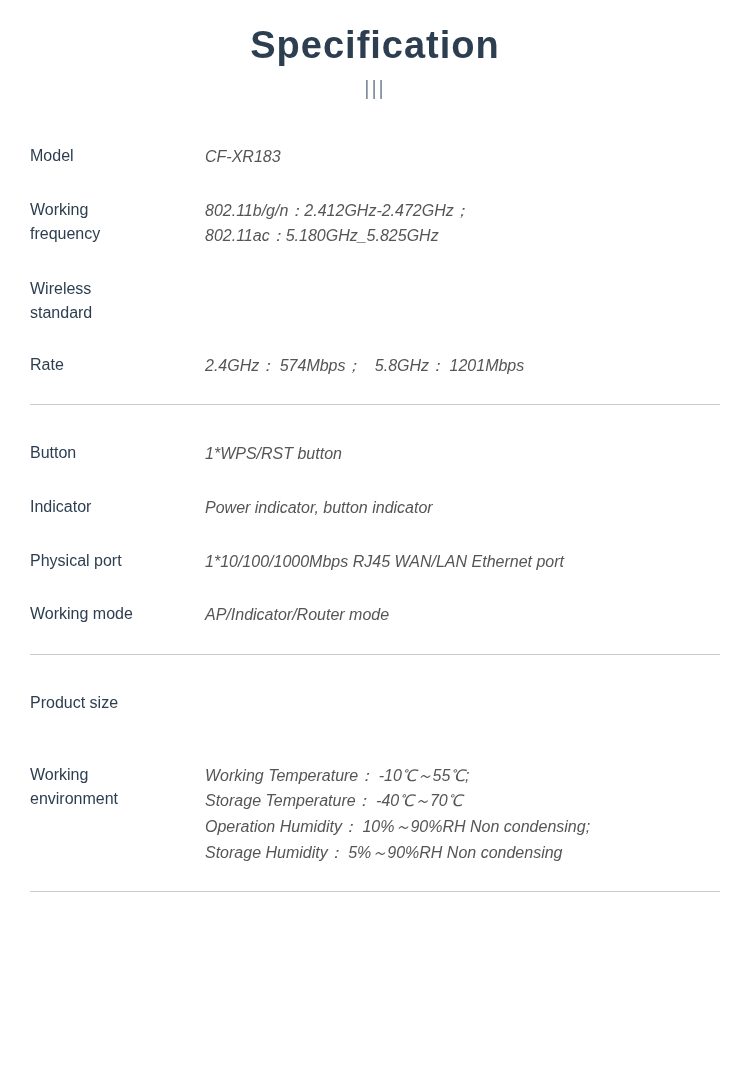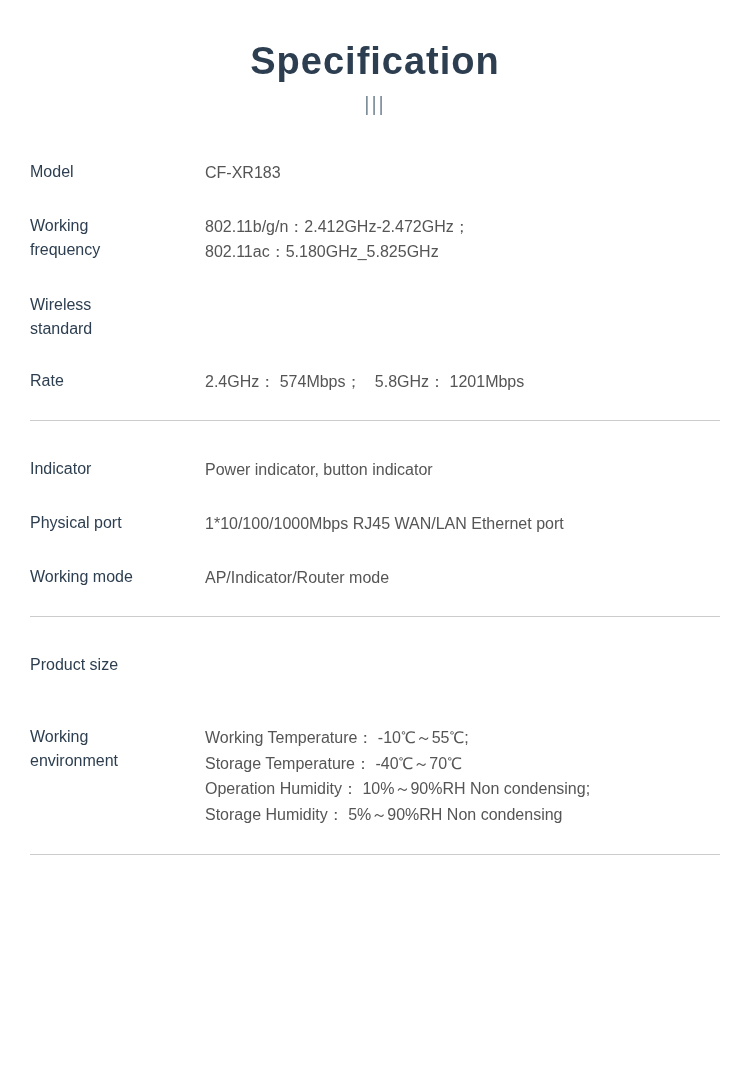--- a/index.html
+++ b/index.html
@@ -12,21 +12,21 @@
       background: #ffffff;
       font-family: -apple-system, BlinkMacSystemFont, 'Segoe UI', 'Helvetica Neue', Arial, sans-serif;
       width: 750px;
       min-height: 1070px;
       color: #333333;
     }
 
     .page-container {
       width: 750px;
       min-height: 1070px;
-      padding: 40px 30px 40px 30px;
+      padding: 24px 30px 40px 30px;
       background: #ffffff;
     }
 
     .page-title {
       text-align: center;
       font-size: 38px;
       font-weight: 700;
       color: #2c3e50;
       letter-spacing: 1px;
       margin-bottom: 10px;
@@ -55,20 +55,21 @@
       color: #2c3e50;
       line-height: 1.5;
       padding-right: 10px;
     }
 
     .spec-value {
       flex: 1;
       font-size: 16px;
       color: #555555;
       line-height: 1.6;
+      font-style: italic;
     }
 
     .divider {
       border: none;
       border-top: 1px solid #cccccc;
       margin: 12px 0;
     }
 
     .section-gap {
       height: 10px;
@@ -103,20 +104,24 @@
     <div class="spec-row">
       <div class="spec-label">Rate</div>
       <div class="spec-value">2.4GHz： 574Mbps；&nbsp;&nbsp; 5.8GHz： 1201Mbps</div>
     </div>
   </div>
 
   <hr class="divider">
   <div class="section-gap"></div>
 
   <div>
+    <div class="spec-row">
+      <div class="spec-label">Button</div>
+      <div class="spec-value">1*WPS/RST button</div>
+    </div>
 
     <div class="spec-row">
       <div class="spec-label">Indicator</div>
       <div class="spec-value">Power indicator, button indicator</div>
     </div>
 
     <div class="spec-row">
       <div class="spec-label">Physical port</div>
       <div class="spec-value">1*10/100/1000Mbps RJ45 WAN/LAN Ethernet port</div>
     </div>

